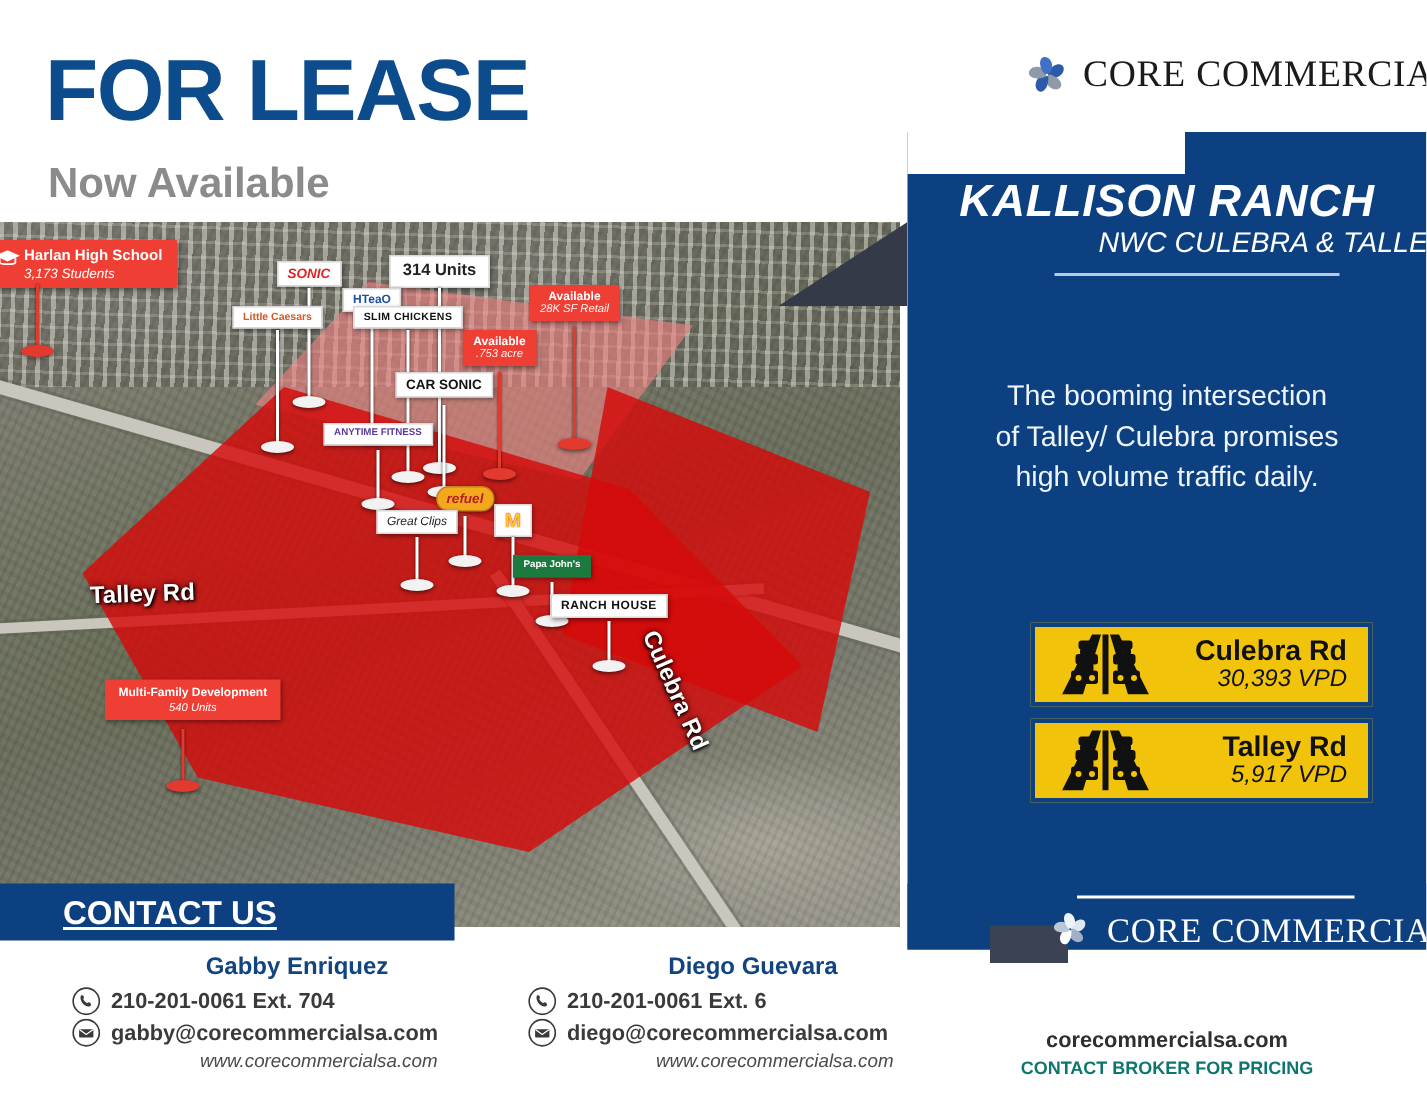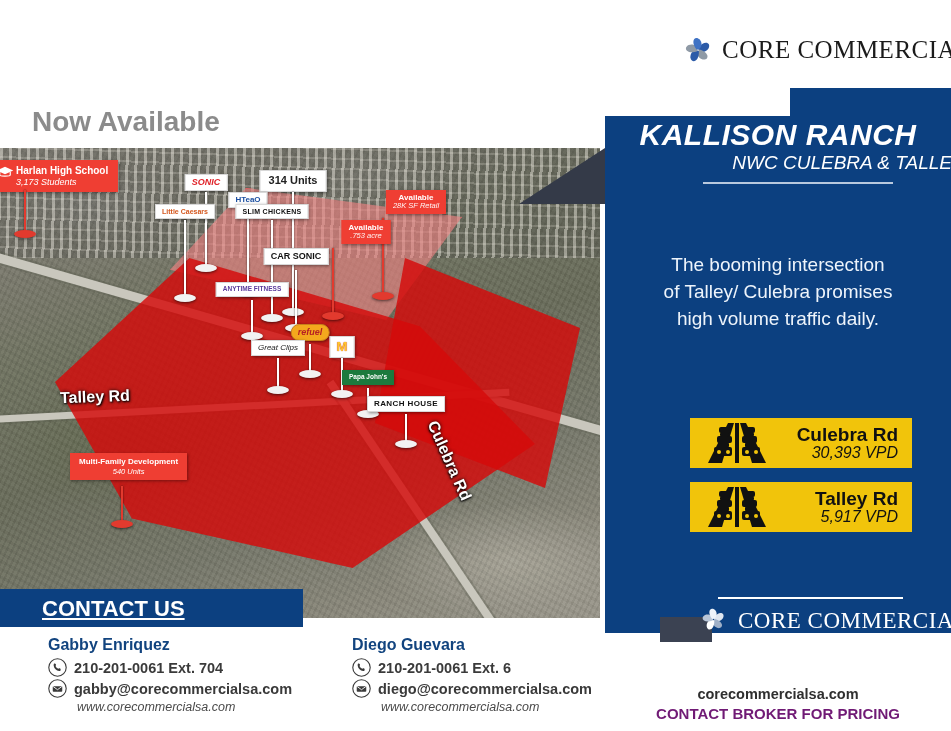--- a/index.html
+++ b/index.html
@@ -38,21 +38,21 @@
 
   
   .pin{position:absolute;}
   .pin .stem{position:absolute;left:50%;width:2px;background:#fff;transform:translateX(-50%);box-shadow:0 0 2px rgba(0,0,0,.7);}
   .pin .disc{position:absolute;left:50%;width:22px;height:8px;border-radius:50%;background:#f2f2f2;transform:translateX(-50%);box-shadow:0 1px 3px rgba(0,0,0,.6);}
   .pin .disc.red{background:#e23a2e;}
   .pin .stem.red{background:#e23a2e;}
   .tag{position:absolute;left:50%;transform:translateX(-50%);background:#fff;border:1px solid #d8d8d8;box-shadow:1px 1px 3px rgba(0,0,0,.45);
        padding:3px 6px;font-size:8px;font-weight:bold;color:#222;white-space:nowrap;text-align:center;line-height:1.05;}
   .tag.big{font-size:11px;padding:4px 8px;}
-  .tag.redbox{background:#ef3e33;border-color:#ef3e33;color:#fff;margin-left:33px;}
+  .tag.redbox{background:#ef3e33;border-color:#ef3e33;color:#fff;}
   .tag .l1{display:block;}
   .tag .l2{display:block;font-size:7.5px;font-style:italic;font-weight:normal;opacity:.95;}
   .tag.logo-sonic{color:#e0242a;font-style:italic;font-size:9px;}
   .tag.logo-hteao{color:#1b4fa0;font-size:8px;}
   .tag.logo-lc{color:#d4581f;font-size:7px;}
   .tag.logo-slim{color:#111;font-size:7px;letter-spacing:.3px;}
   .tag.logo-carwash{color:#111;font-size:9px;line-height:.95;}
   .tag.logo-af{color:#5a3b9c;font-size:6.5px;}
   .tag.logo-refuel{background:#f4a81d;border-color:#c8801a;color:#b61f24;border-radius:9px;font-size:9px;font-style:italic;}
   .tag.logo-mcd{color:#ffc72c;font-size:13px;text-shadow:0 0 1px #b00;}
@@ -81,41 +81,42 @@
 
   .badge{position:absolute;left:687px;width:222px;height:50px;background:#f1c40b;border:3px solid #0c4080;display:flex;align-items:center;}
   .badge .txt{margin-left:auto;margin-right:14px;text-align:right;line-height:1.05;}
   .badge .road-name{font-size:19px;font-weight:bold;color:#111;}
   .badge .vpd{font-size:16px;font-style:italic;color:#111;}
   .traf{position:absolute;left:10px;top:3px;width:74px;height:42px;}
 
   
   .contact-bar{position:absolute;left:0;top:589px;width:303px;height:38px;background:#0c4080;}
   .contact-bar span{position:absolute;left:42px;top:7px;color:#fff;font-size:22px;font-weight:bold;text-decoration:underline;}
-  .person{position:absolute;width:300px;}
+  .person{position:absolute;width:300px;text-align:center;}
   .person .nm{font-size:16px;font-weight:bold;color:#12447f;margin-bottom:4px;}
   .row{display:flex;align-items:center;gap:7px;margin-bottom:2px;}
   .row .val{font-size:14.5px;font-weight:bold;color:#3a3a3a;white-space:nowrap;}
   .row .val.mail{font-size:14.5px;}
   .web{font-size:12.5px;font-style:italic;color:#4a4a4a;margin-left:29px;}
   .ico{width:19px;height:19px;flex:0 0 19px;}
 
   .footer-blue{position:absolute;left:605px;top:589px;width:346px;height:44px;background:#0c4080;}
   .footer-rule{position:absolute;left:718px;top:597px;width:185px;height:2px;background:#fff;}
   .brand-bot{position:absolute;left:700px;top:606px;display:flex;align-items:center;gap:8px;}
   .brand-bot .brand-word{color:#fff;font-size:23px;}
   .tab-dark{position:absolute;left:660px;top:617px;width:52px;height:25px;background:#3b4252;}
   .foot-site{position:absolute;left:605px;top:686px;width:346px;text-align:center;font-size:14.5px;font-weight:bold;color:#2f2f2f;}
-  .foot-cta{position:absolute;left:605px;top:705px;width:346px;text-align:center;font-size:15px;font-weight:bold;color:#701a75;}
+  .foot-cta{position:absolute;left:605px;top:705px;width:346px;text-align:center;font-size:12px;font-weight:bold;color:#0f766e;}
 </style>
 </head>
 <body>
 
 <div id="flyer">
 
+  <div class="hdr-title">FOR LEASE</div>
   <div class="hdr-sub">Now Available</div>
 
   <div class="brand-top">
     <span class="pinwheel">
       <svg viewBox="0 0 40 40" width="30" height="30">
         <g transform="translate(20,20)">
           <g fill="#2c5ba8">
               <path d="M0,-2 C8,-14 18,-10 14,-2 C10,4 2,4 0,-2Z"></path>
             </g>
           <g fill="#8f9aa6" transform="rotate(72)">

